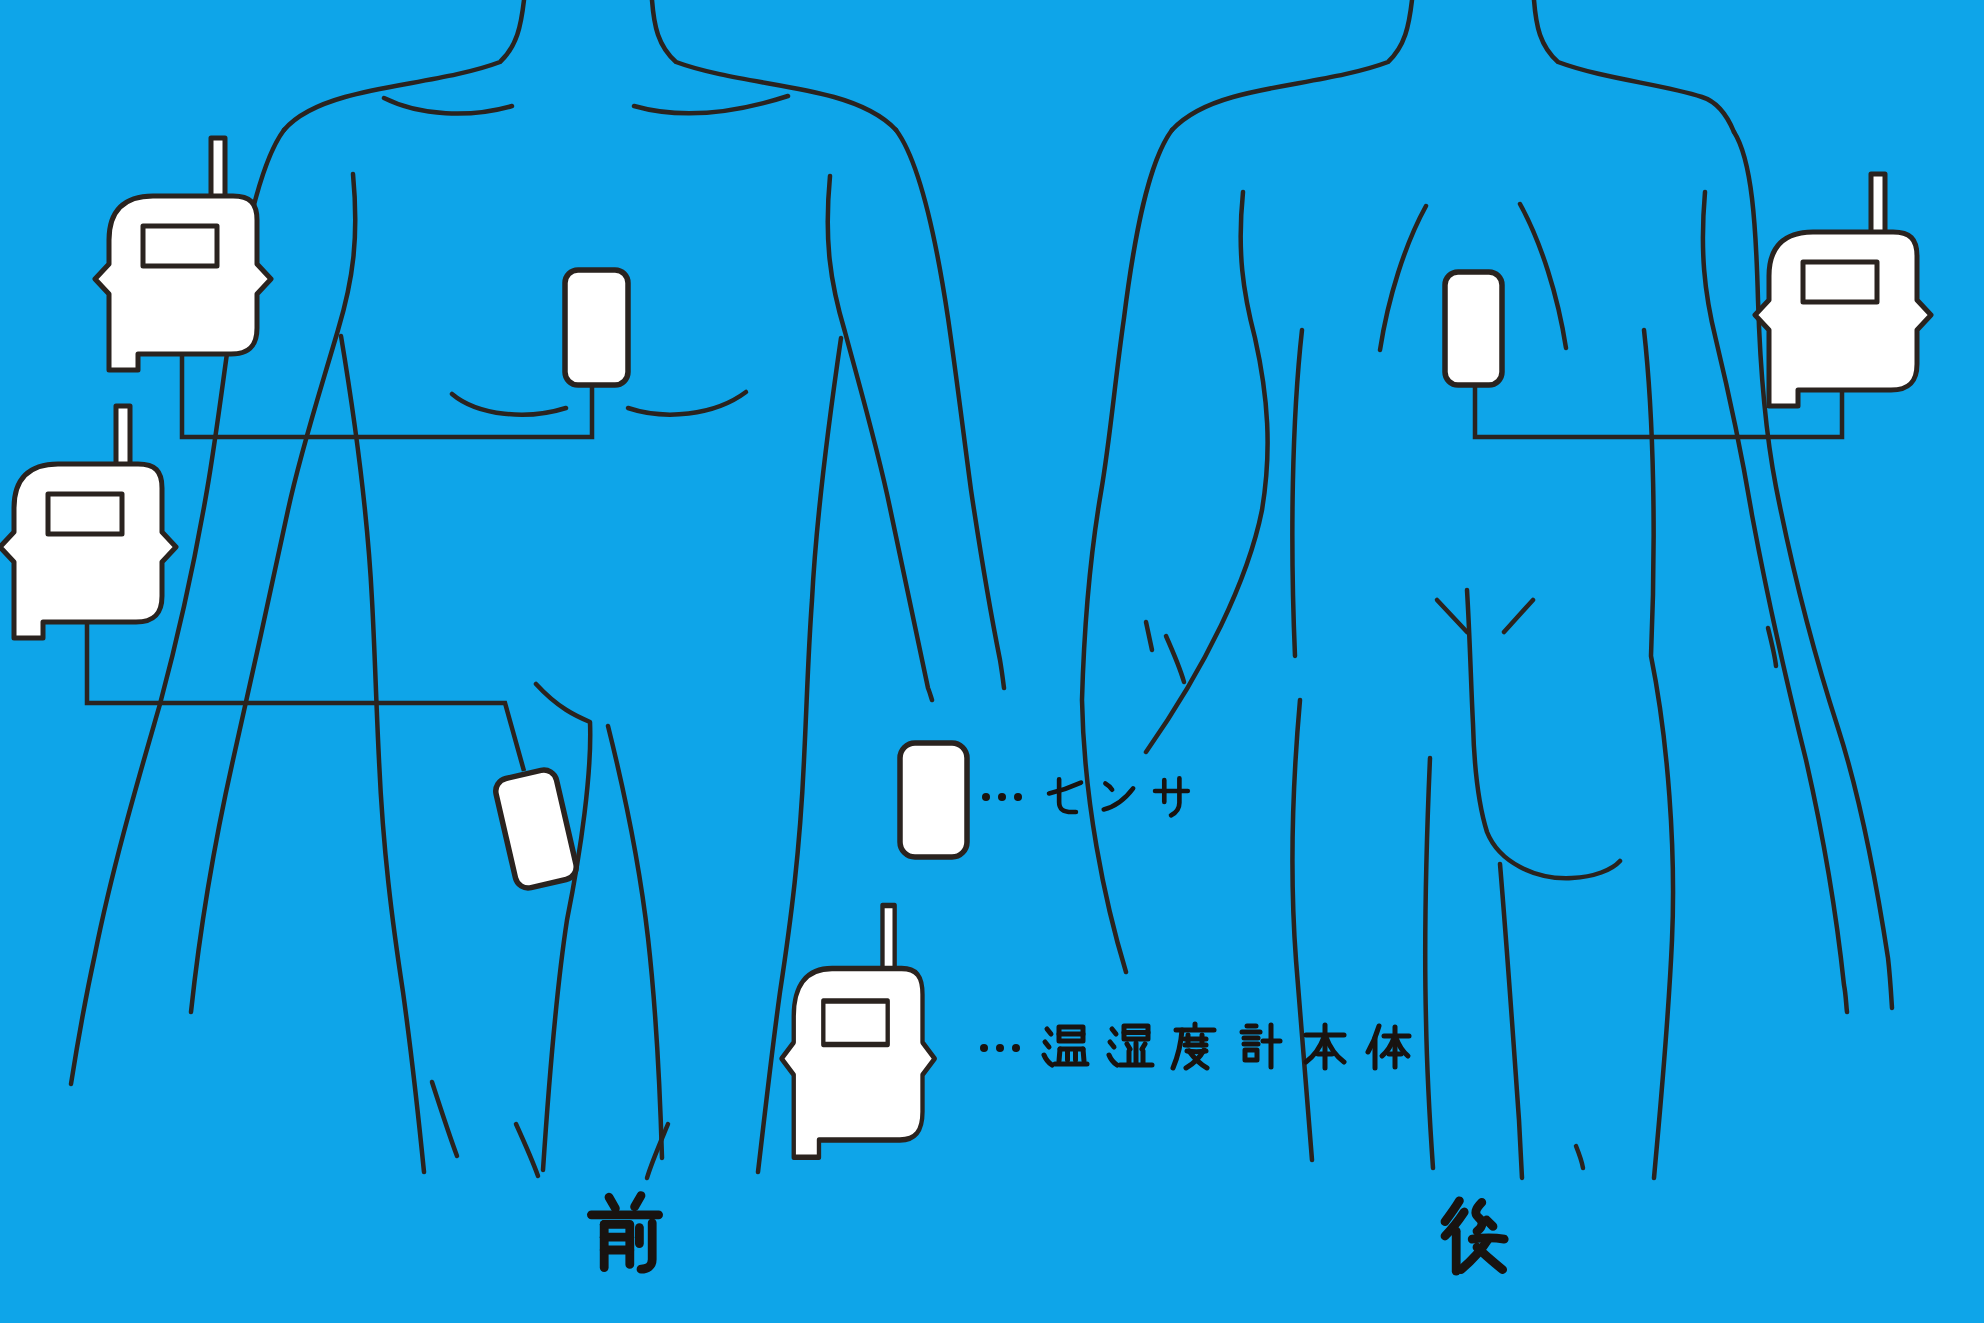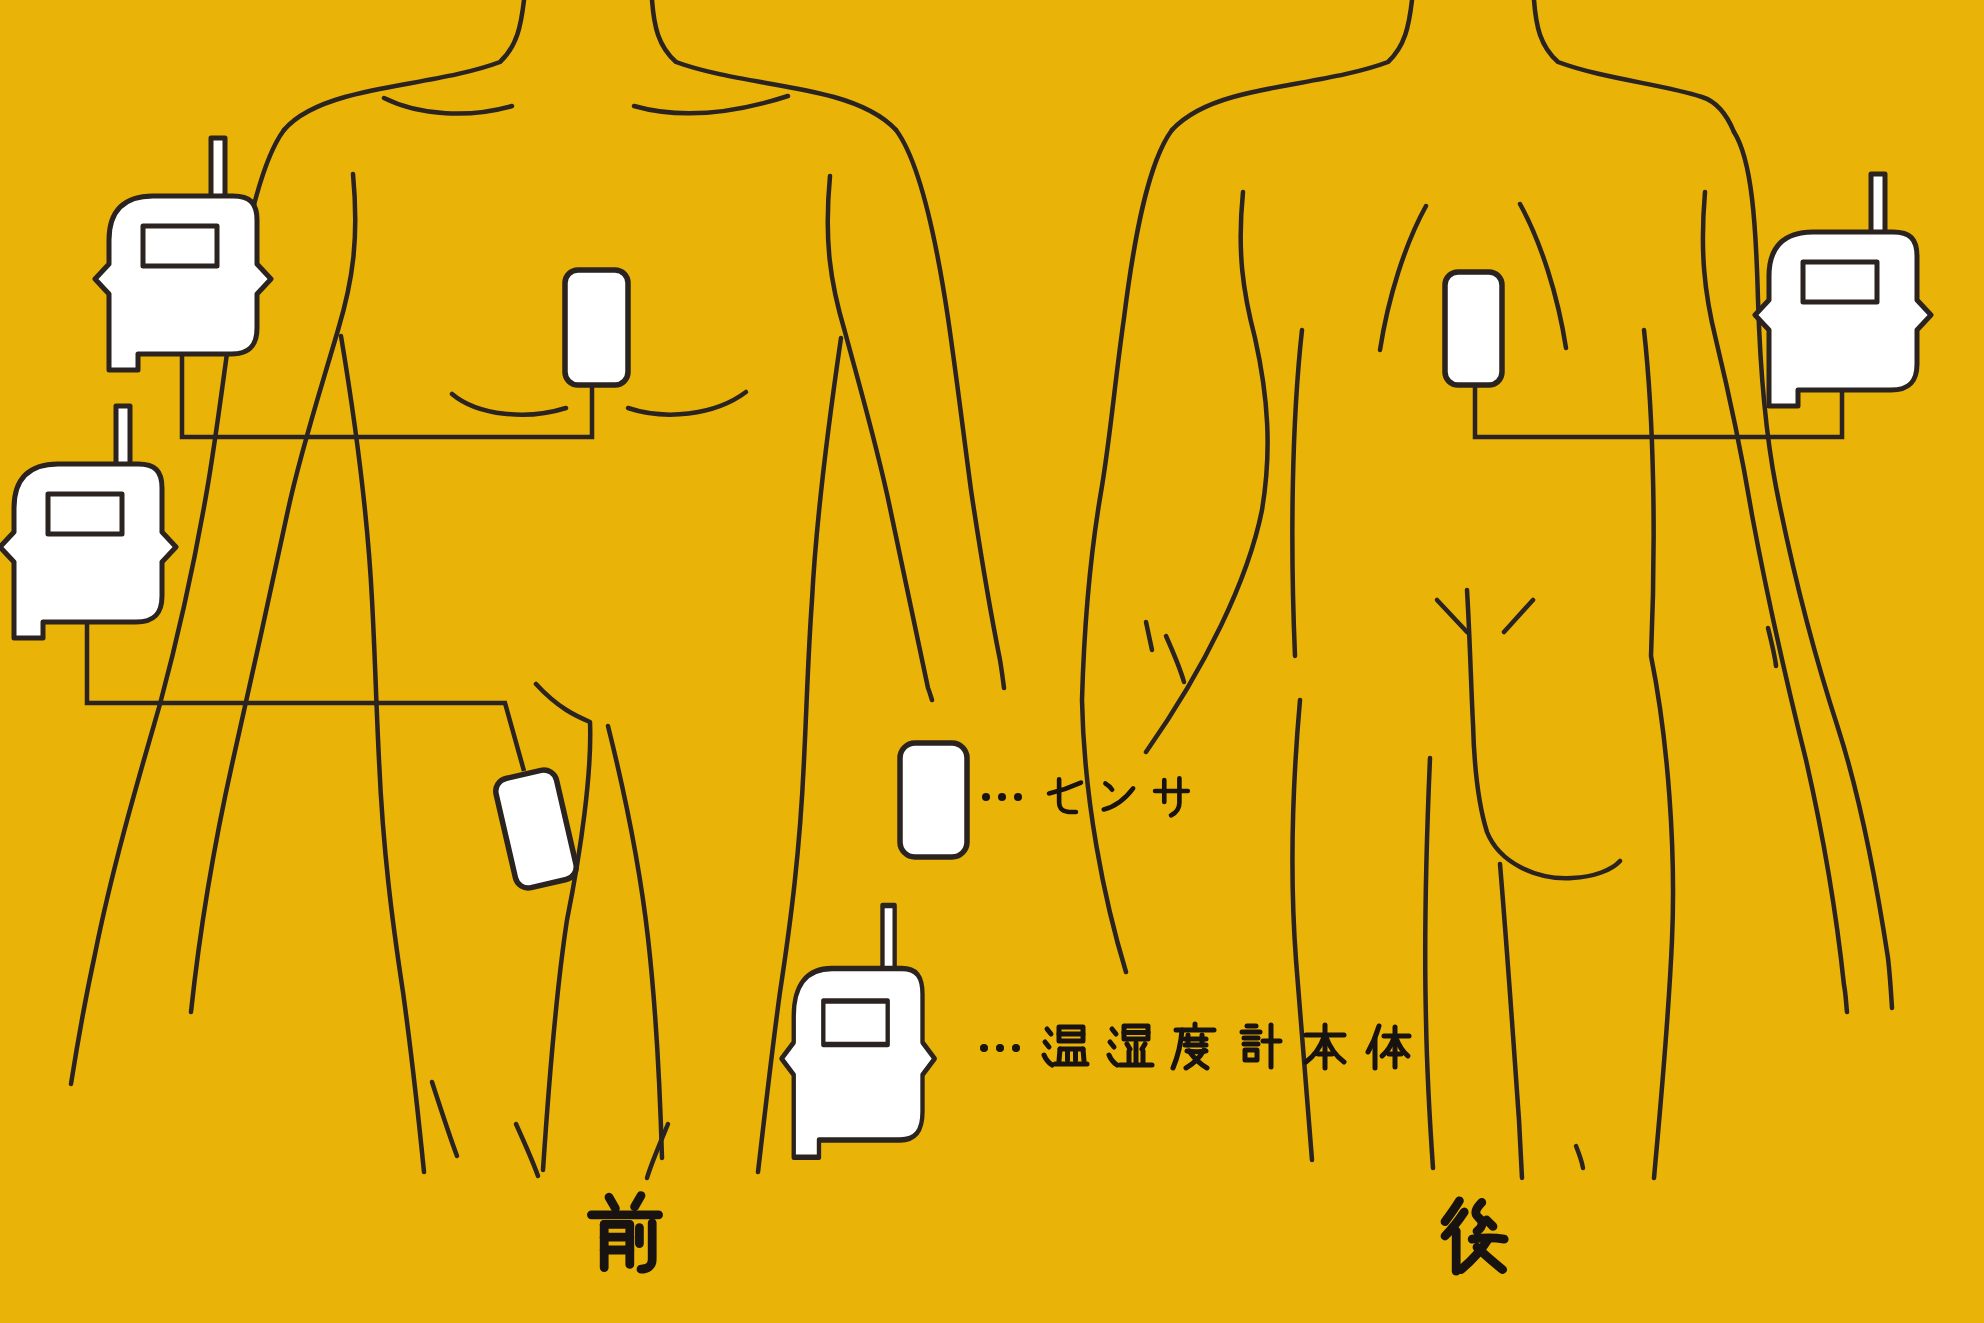--- a/index.html
+++ b/index.html
@@ -1,19 +1,19 @@
 <!DOCTYPE html>
 <html><head>
 <meta charset="utf-8">
 <style>
   html,body{margin:0;padding:0;background:#ffffff;}
   .stage{
     position:relative;
     width:1984px;height:1323px;
-    background:#eab308;
+    background:#0ea5e9;
     overflow:hidden;
     font-family:"DejaVu Sans", sans-serif;
   }
   .stage svg{position:absolute;left:0;top:0;}
   .ghost-label{
     position:absolute;
     color:transparent;
     white-space:nowrap;
     font-weight:bold;
     letter-spacing:2px;

